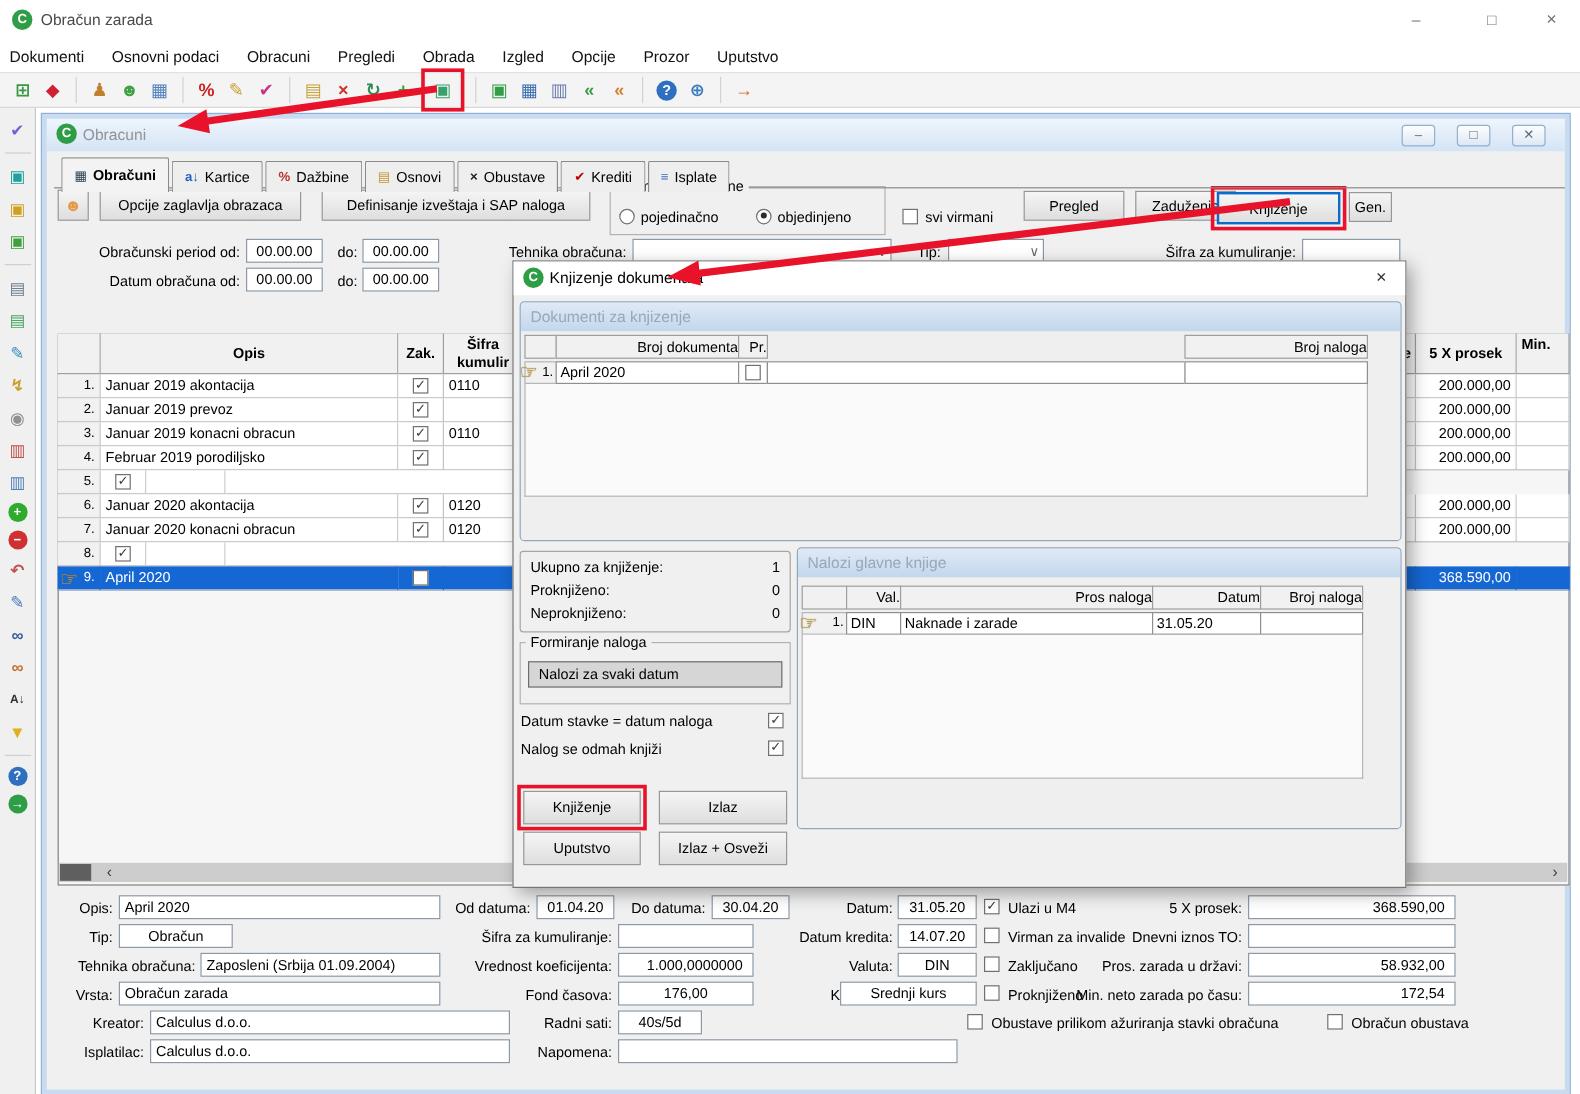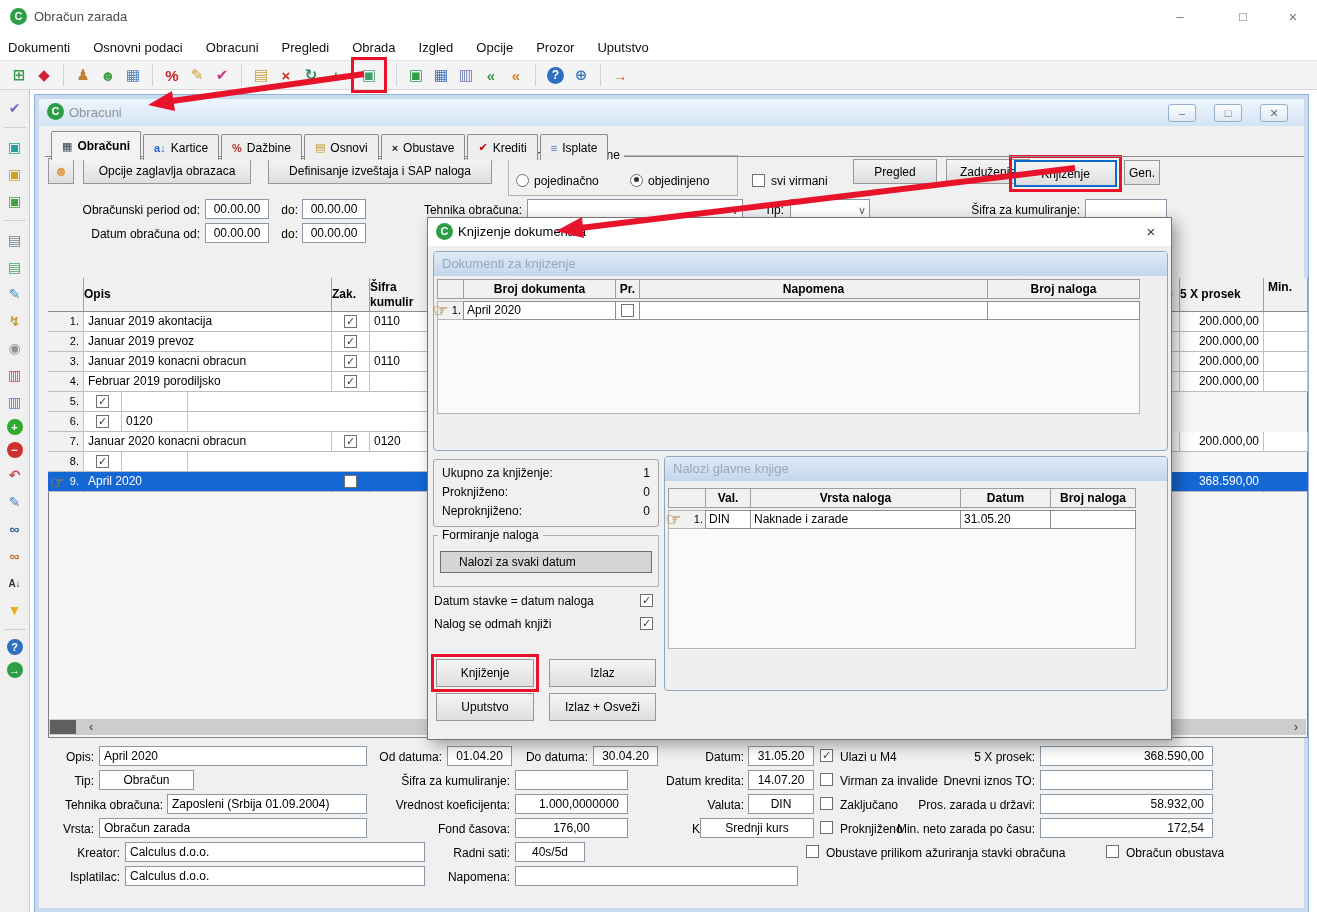--- a/index.html
+++ b/index.html
@@ -44,44 +44,44 @@
   .cbx.on::after{content:"✓"}
   .cblbl{position:absolute;white-space:nowrap;height:20px;line-height:20px}
   .rdo{position:absolute;width:13px;height:13px;border:1px solid #707070;border-radius:50%;background:#fff;box-sizing:border-box}
   .rdo.on::after{content:"";display:block;width:5px;height:5px;border-radius:50%;background:#2d2d2d;margin:2px auto}
   .chev{position:absolute;right:3px;top:2px;color:#666;font-size:11px}
   .fieldset{position:absolute;border:1px solid #b2b2b2;box-sizing:border-box}
   .legend{position:absolute;background:#f0f0f0;padding:0 4px;white-space:nowrap;z-index:1}
   
   #gridwrap{position:absolute;left:48px;top:278px;width:1260px;height:460px;border:1px solid #808080;background:#f6f6f6;box-sizing:border-box}
   .ghead,.grow{position:absolute;left:48px;display:flex;width:1260px}
-  .hc{background:#f1f1f1;border-right:1px solid #9e9e9e;border-bottom:1px solid #8c8c8c;box-sizing:border-box;font-weight:bold;overflow:hidden;white-space:nowrap}
+  .hc{background:#f1f1f1;border-right:1px solid #9e9e9e;border-bottom:1px solid #8c8c8c;box-sizing:border-box;font-weight:bold;text-align:center;overflow:hidden;white-space:nowrap}
   .c{background:#fff;border-right:1px solid #c2c2c2;border-bottom:1px solid #bdbdbd;box-sizing:border-box;padding:0 4px;line-height:19px;white-space:nowrap;overflow:hidden;height:20px}
   .c.num{background:#f1f1f1;text-align:right;font-size:11px}
   .c.ctr{display:flex;align-items:center;justify-content:center;padding:0}
   .c.rt{text-align:right}
   .grow.sel .c{background:#1567d3;color:#fff;border-right-color:#1567d3}
   .hand{position:absolute;font-size:17px;color:#c59a3f;text-shadow:0 0 1px #7a5c1e;z-index:3;line-height:18px}
   #hscroll{position:absolute;left:49px;top:719px;width:1257px;height:16px;background:#cdcdcd}
   #hthumb{position:absolute;left:1px;top:1px;width:26px;height:14px;background:#5f5f5f}
   .scrollglyph{position:absolute;top:0px;font-size:13px;color:#3c3c3c;line-height:16px}
   
   #dialog{position:absolute;left:427px;top:217px;width:745px;height:523px;background:#f0f0f0;border:1px solid #767676;box-sizing:border-box;box-shadow:5px 5px 14px rgba(0,0,0,.35);z-index:5}
   #dlg-titlebar{position:absolute;left:0;top:0;right:0;height:28px;background:#fff}
   #dlg-title{position:absolute;left:30px;top:6px;font-size:13px;color:#000}
   #dlg-close{position:absolute;right:8px;top:3px;width:24px;height:21px;text-align:center;font-size:15px;color:#333;line-height:21px}
   .grp{position:absolute;border:1px solid #8fa8c0;border-radius:4px;background:#efefef;box-sizing:border-box;overflow:hidden}
   .grphead{height:24px;background:linear-gradient(#e0eaf6,#c2d7ec);color:#98a7ba;font-size:13px;line-height:24px;padding-left:8px}
-  .dhc{position:absolute;background:#f1f1f1;border:1px solid #9e9e9e;box-sizing:border-box;font-weight:bold;text-align:center;height:20px;line-height:18px;overflow:hidden;white-space:nowrap}
+  .dhc{position:absolute;background:#f1f1f1;border:1px solid #9e9e9e;box-sizing:border-box;font-weight:normal;text-align:right;height:20px;line-height:18px;overflow:hidden;white-space:nowrap}
   .dc{position:absolute;background:#fff;border:1px solid #8f8f8f;box-sizing:border-box;height:19px;line-height:17px;padding:0 3px;white-space:nowrap;overflow:hidden}
   .dgut{position:absolute;background:#f1f1f1;border:1px solid #b5b5b5;box-sizing:border-box;height:19px;text-align:right;padding-right:2px;line-height:17px;font-size:11px}
   .dbody{position:absolute;background:#fafafa;border:1px solid #b5b5b5;border-top:none;box-sizing:border-box}
   #stats{position:absolute;left:5px;top:241px;width:226px;height:68px;border:1px solid #a6a6a6;border-radius:3px;box-sizing:border-box;padding:4px 8px}
   .statrow{display:flex;justify-content:space-between;line-height:19px}
-  .combo{position:absolute;background:#d6d6d6;border:1px solid #6e6e6e;box-sizing:border-box;height:22px;line-height:20px;padding-left:18px}
+  .combo{position:absolute;background:#d6d6d6;border:1px solid #6e6e6e;box-sizing:border-box;height:22px;line-height:20px;padding-left:8px}
   .redring{outline:3px solid #e8132a;outline-offset:2px}
   #anno{position:absolute;left:0;top:0;width:1317px;height:912px;pointer-events:none;z-index:9}
   .focusbtn{border:2px solid #0a6cc8}
 </style>
 </head>
 <body>
 
 <div id="titlebar">
   <span class="applogo" style="left:10px;top:8px">C</span>
   <span id="app-title">Obračun zarada</span>
@@ -304,20 +304,21 @@
       <span class="cbx on" style="position:static"></span>
     </div>
     <div class="c" style="width:66px"></div>
     <div class="c" style="width:730px"></div>
     <div class="c" style="width:14px"></div>
     <div class="c rt" style="width:84px">200.000,00</div>
     <div class="c" style="width:44px"></div>
   </div>
 <div class="grow" style="top:412px">
     <div class="c num" style="width:36px">6.</div>
+    <div class="c" style="width:248px">Januar 2020 akontacija</div>
     <div class="c ctr" style="width:38px">
       <span class="cbx on" style="position:static"></span>
     </div>
     <div class="c" style="width:66px">0120</div>
     <div class="c" style="width:730px"></div>
     <div class="c" style="width:14px"></div>
     <div class="c rt" style="width:84px">200.000,00</div>
     <div class="c" style="width:44px"></div>
   </div>
 <div class="grow" style="top:432px">
@@ -429,21 +430,20 @@
     <span id="dlg-title">Knjizenje dokumenata</span>
     <span id="dlg-close">×</span>
   </div>
 
   <div class="grp" style="left:5px;top:33px;width:735px;height:200px">
     <div class="grphead">Dokumenti za knjizenje</div>
   </div>
   <div class="dhc" style="left:9px;top:61px;width:27px"></div>
   <div class="dhc" style="left:35px;top:61px;width:153px">Broj dokumenta</div>
   <div class="dhc" style="left:187px;top:61px;width:25px">Pr.</div>
-  <div class="dhc" style="left:211px;top:61px;width:349px">Napomena</div>
   <div class="dhc" style="left:559px;top:61px;width:153px">Broj naloga</div>
   <div class="dgut" style="left:9px;top:83px;width:27px">1.</div>
   <div class="dc" style="left:35px;top:83px;width:153px">April 2020</div>
   <div class="dc" style="left:187px;top:83px;width:25px;text-align:center"><span class="cbx" style="position:static;display:inline-block;margin-top:2px"></span></div>
   <div class="dc" style="left:211px;top:83px;width:349px"></div>
   <div class="dc" style="left:559px;top:83px;width:153px"></div>
   <span class="hand" style="left:5px;top:84px">☞</span>
   <div class="dbody" style="left:9px;top:102px;width:703px;height:94px"></div>
 
   <div id="stats">
@@ -473,21 +473,21 @@
   <div class="btn redring" style="left:8px;top:441px;width:98px;height:28px">Knjiženje</div>
   <div class="btn" style="left:121px;top:441px;width:107px;height:28px">Izlaz</div>
   <div class="btn" style="left:8px;top:475px;width:98px;height:28px">Uputstvo</div>
   <div class="btn" style="left:121px;top:475px;width:107px;height:28px">Izlaz + Osveži</div>
 
   <div class="grp" style="left:236px;top:238px;width:504px;height:235px">
     <div class="grphead">Nalozi glavne knjige</div>
   </div>
   <div class="dhc" style="left:240px;top:270px;width:38px"></div>
   <div class="dhc" style="left:277px;top:270px;width:46px">Val.</div>
-  <div class="dhc" style="left:322px;top:270px;width:211px">Vrsta naloga</div>
+  <div class="dhc" style="left:322px;top:270px;width:211px">Pros naloga</div>
   <div class="dhc" style="left:532px;top:270px;width:91px">Datum</div>
   <div class="dhc" style="left:622px;top:270px;width:86px">Broj naloga</div>
   <div class="dgut" style="left:240px;top:292px;width:38px">1.</div>
   <div class="dc" style="left:277px;top:292px;width:46px">DIN</div>
   <div class="dc" style="left:322px;top:292px;width:211px">Naknade i zarade</div>
   <div class="dc" style="left:532px;top:292px;width:91px">31.05.20</div>
   <div class="dc" style="left:622px;top:292px;width:86px"></div>
   <span class="hand" style="left:238px;top:293px">☞</span>
   <div class="dbody" style="left:240px;top:311px;width:468px;height:120px"></div>
 </div>

